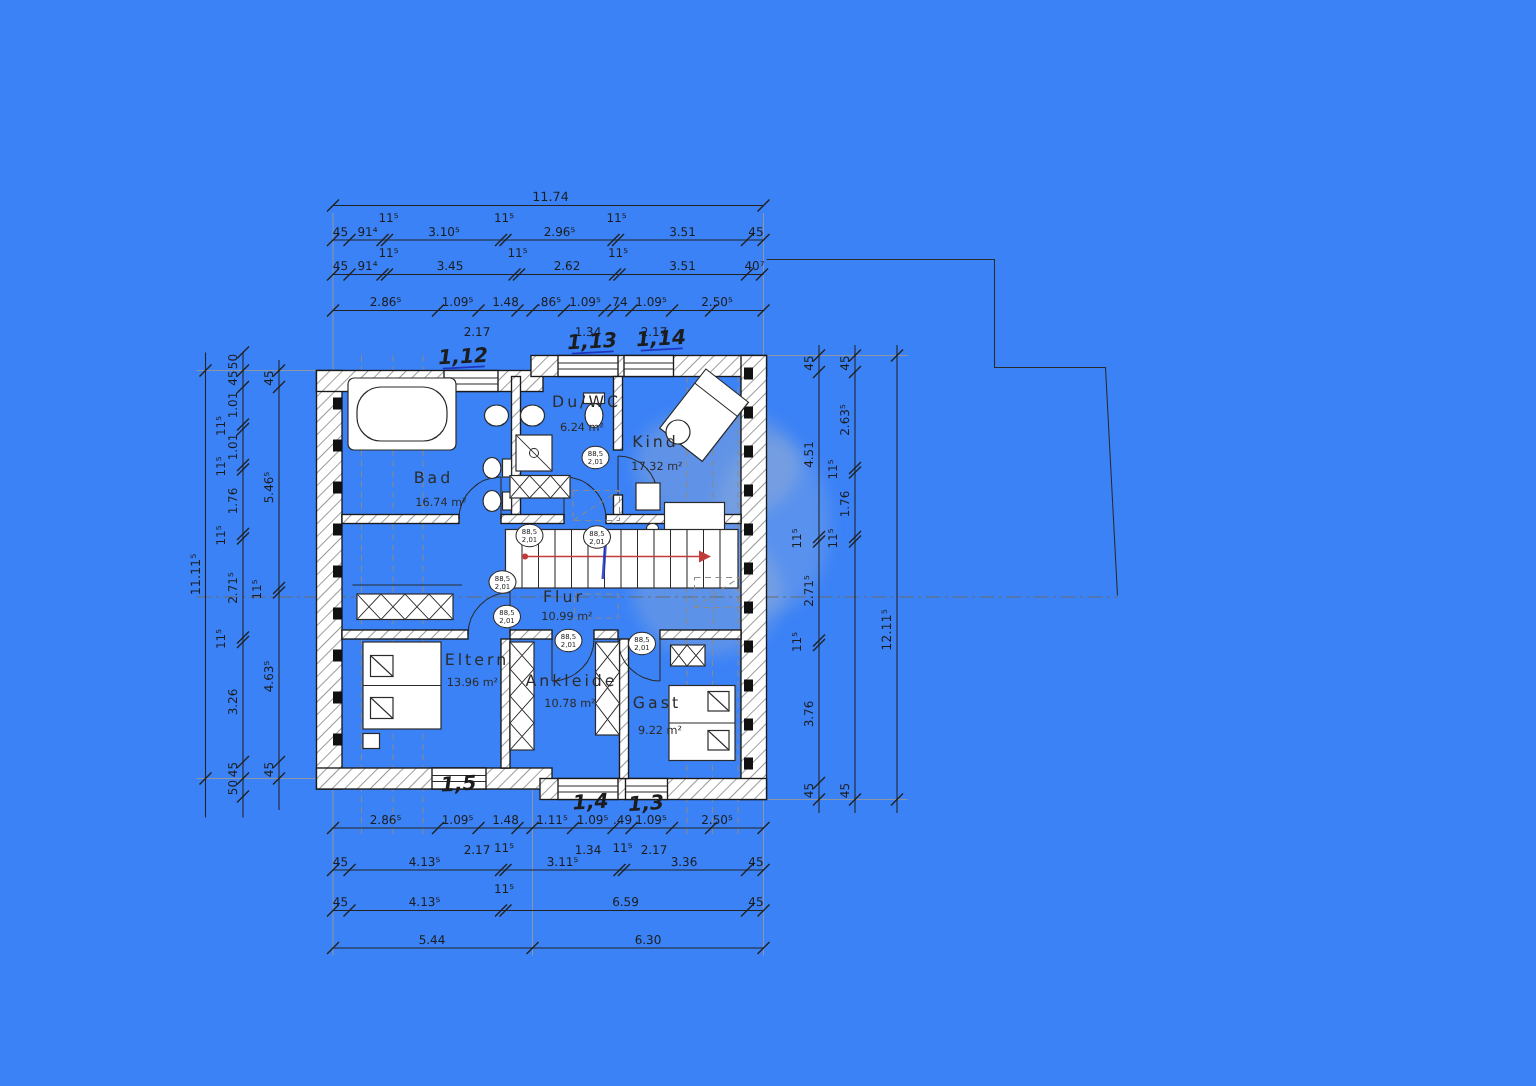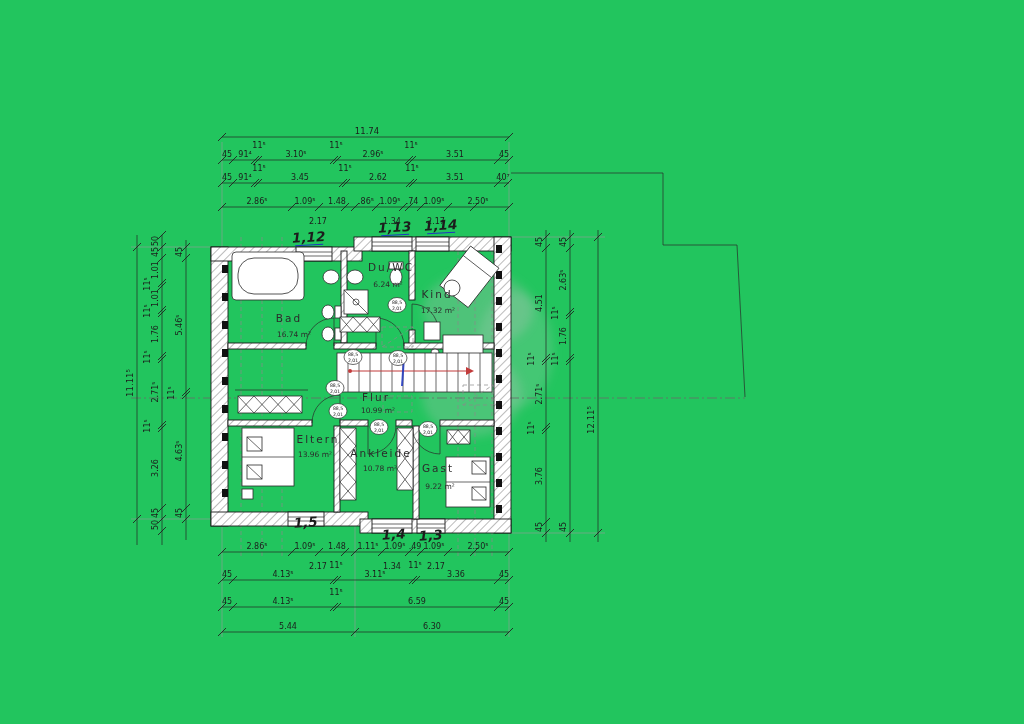--- a/index.html
+++ b/index.html
@@ -1,16 +1,16 @@
 <!DOCTYPE html>
 <html><head>
 <meta charset="utf-8">
 <style>
   html,body{margin:0;padding:0;background:#e8e8e8;}
-  .page{position:relative;width:1024px;height:724px;background:#22c55e;margin:0 auto;
+  .page{position:relative;width:1024px;height:724px;background:#3b82f6;margin:0 auto;
         font-family:"DejaVu Sans", sans-serif;overflow:hidden;}
   svg{position:absolute;left:0;top:0;}
   text{fill:#1c1c1c;}
   .dim-label{font-size:8px;}
   .overall-label{font-size:8.5px;}
   .room-name{font-size:10.5px;letter-spacing:2px;fill:#2b2b2b;}
   .room-area{font-size:7.5px;fill:#2b2b2b;}
   .blue-tag{font-size:13.5px;font-weight:bold;font-style:italic;}
   .tag-text{font-size:4.6px;}
   .thin{stroke:#2a2a2a;stroke-width:0.7;fill:none;}

